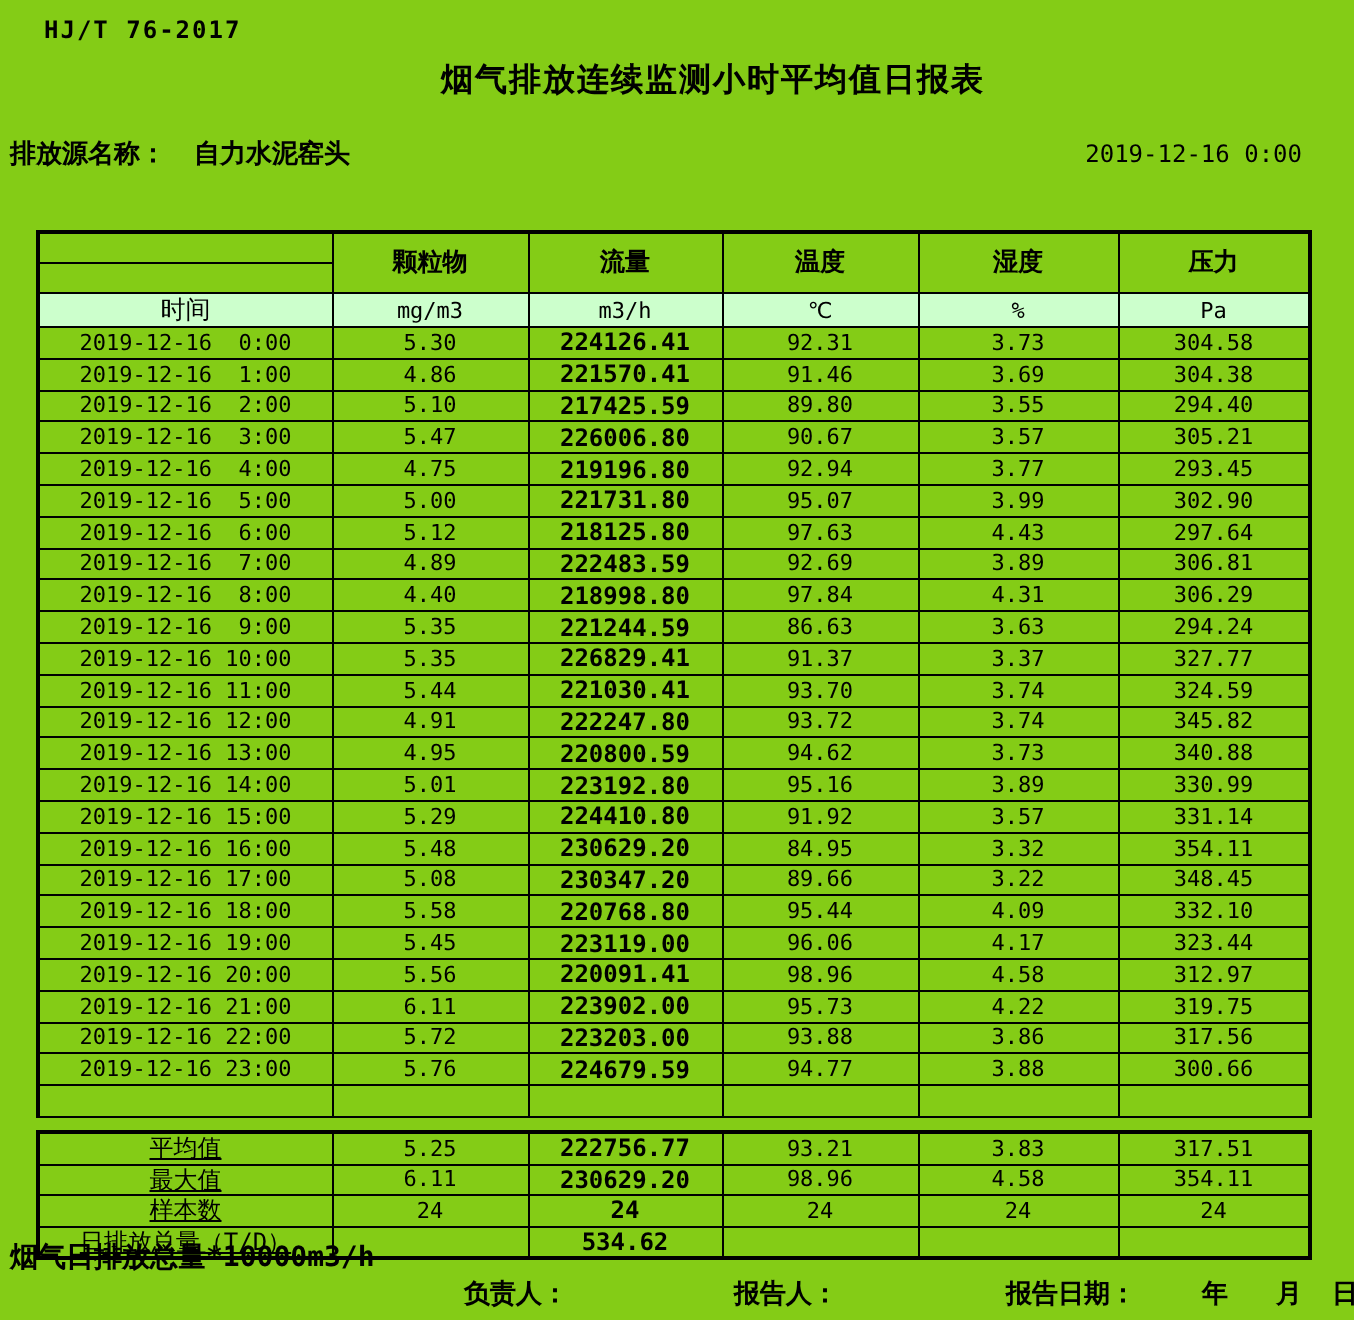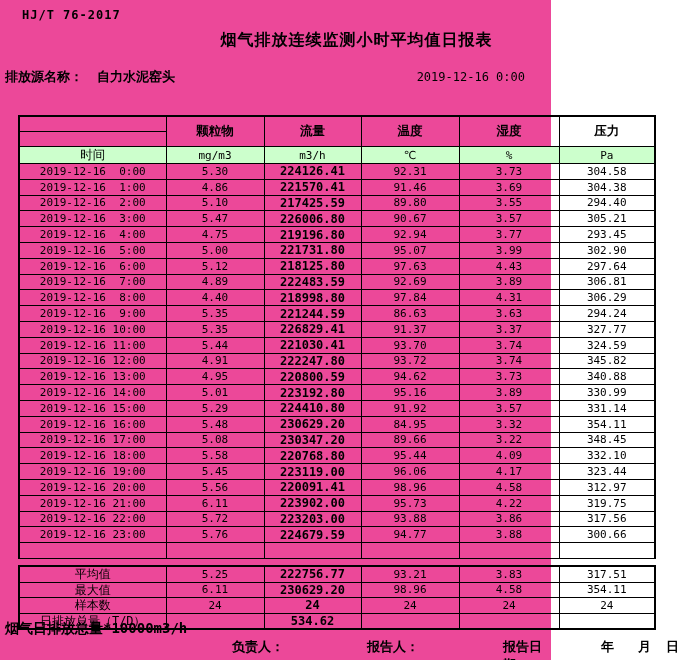--- a/index.html
+++ b/index.html
@@ -1,21 +1,21 @@
 <!DOCTYPE html>
 <html><head>
 <meta charset="utf-8">
 <style>
   html,body { margin:0; padding:0; background:#ffffff; }
   body {
     width:677px; height:660px; overflow:hidden;
     font-family:"DejaVu Sans Mono","DejaVu Sans","Liberation Sans",monospace,sans-serif;
     color:#000;
   }
-  .sheet { position:relative; width:551px; height:660px; background:#ec4899; }
+  .sheet { position:relative; width:677px; height:660px; background:#84cc16; }
 
   
   .std-no   { position:absolute; left:22px; top:8px; font-size:12px; font-weight:bold; letter-spacing:1px; }
   .doc-title{ position:absolute; left:18px; top:30px; width:677px; text-align:center;
               font-size:16px; font-weight:bold; letter-spacing:1px; }
   .src-line { position:absolute; left:5px; top:68px; font-size:13px; font-weight:bold; }
   .src-name { margin-left:14px;margin-top:19px; }
   .rep-date { position:absolute; right:26px; top:70px; font-size:12px; }
 
   
@@ -31,21 +31,21 @@
   .h-split2 td { height:14px; }
   td.h-poll { font-size:12.5px; font-weight:bold; }
   .unit-row td { height:16px; background:#ccffcc; font-size:11px; }
   td.time-hd { font-size:12.5px; }
 
   
   .main-tbl tbody td { height:14.8px; }
   .sum-tbl  tbody td { height:14.6px; }
   td.c2 { font-size:12px; font-weight:bold; }         
   .spacer-row td { height:9px; }
-  .sum-label { font-size:12px; }
+  .sum-label { font-size:12px;text-decoration:underline; }
 
   
   .note       { position:absolute; left:5px;  top:620px; font-size:14px; font-weight:bold; }
   .f-unit     { position:absolute; left:5px;  top:638px; font-size:13px; font-weight:bold; }
   .f-manager  { position:absolute; left:232px;top:638px; font-size:13px; font-weight:bold; }
   .f-reporter { position:absolute; left:367px;top:638px; font-size:13px; font-weight:bold; }
   .f-date     { position:absolute; left:503px;top:638px; font-size:13px; font-weight:bold; }
   .f-year     { position:absolute; left:601px;top:638px; font-size:13px; font-weight:bold; }
   .f-month    { position:absolute; left:638px;top:638px; font-size:13px; font-weight:bold; }
   .f-day      { position:absolute; left:666px;top:638px; font-size:13px; font-weight:bold; }

